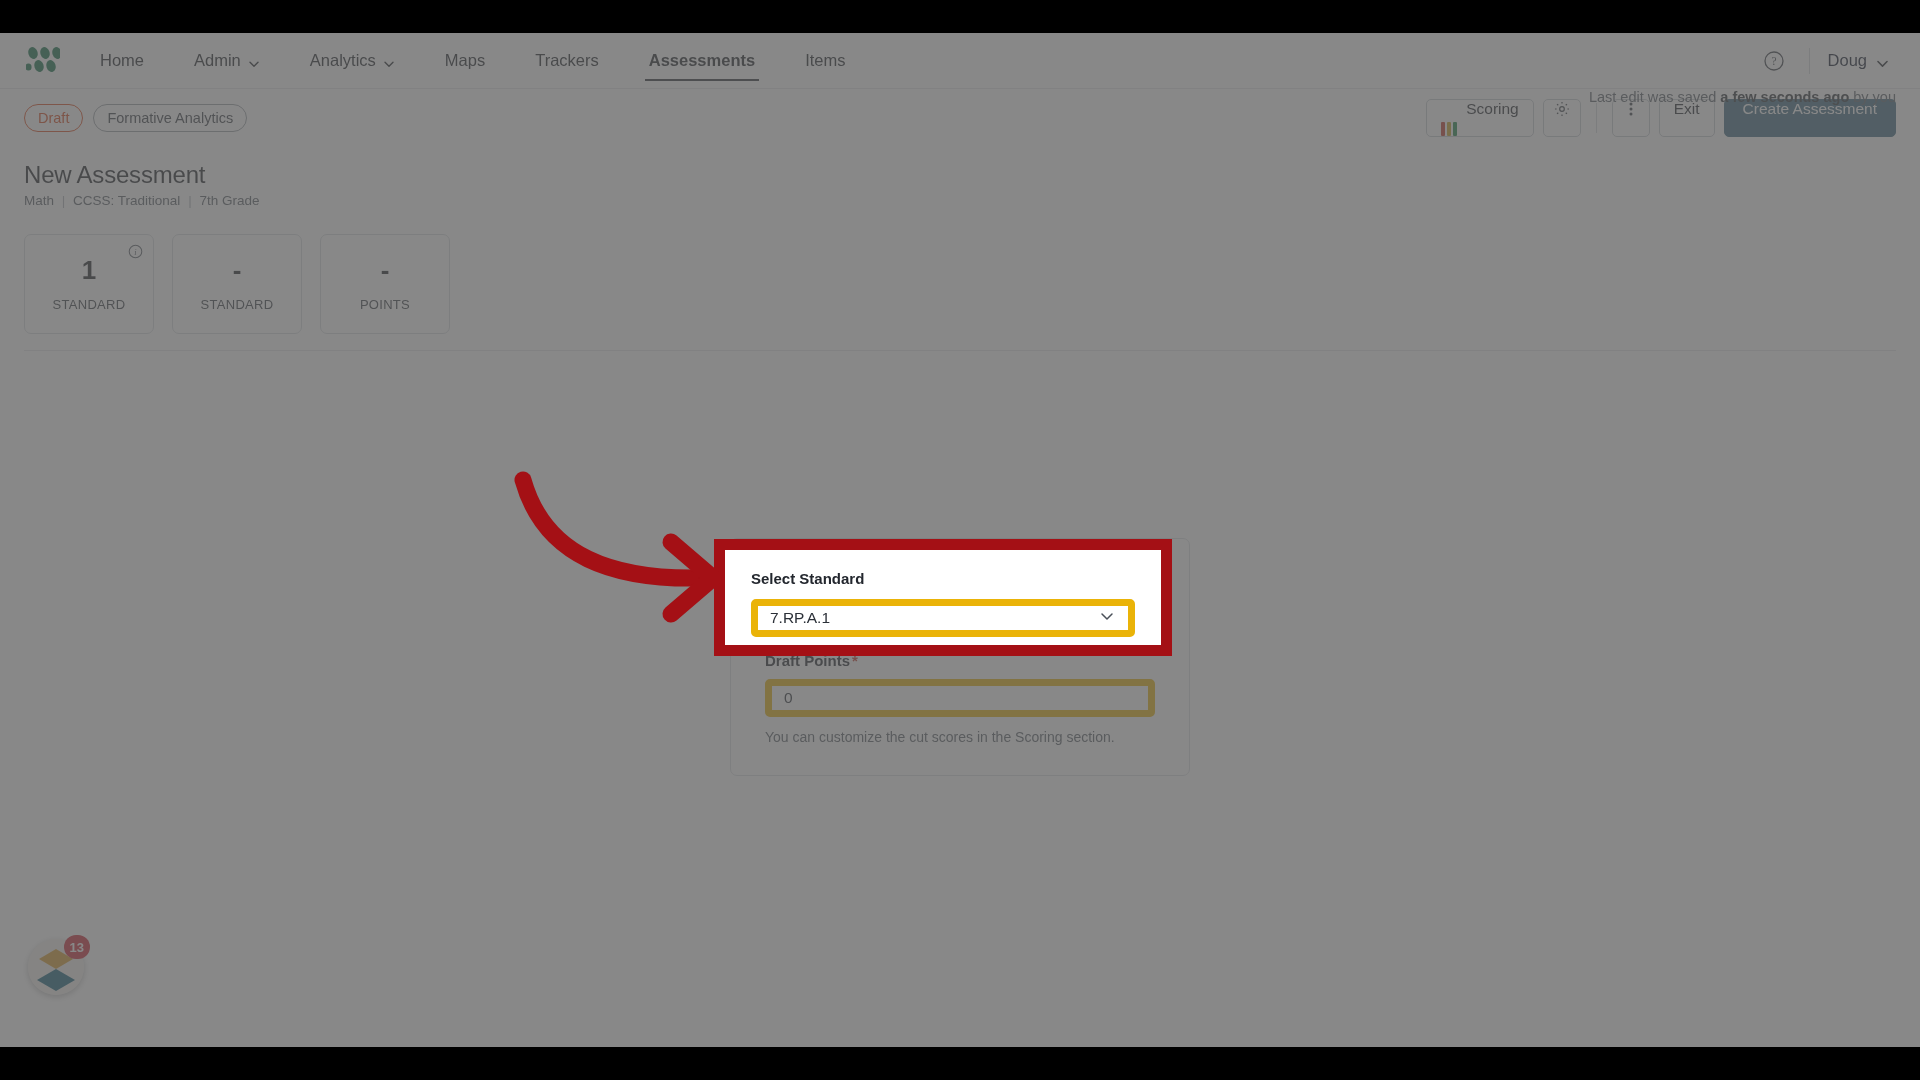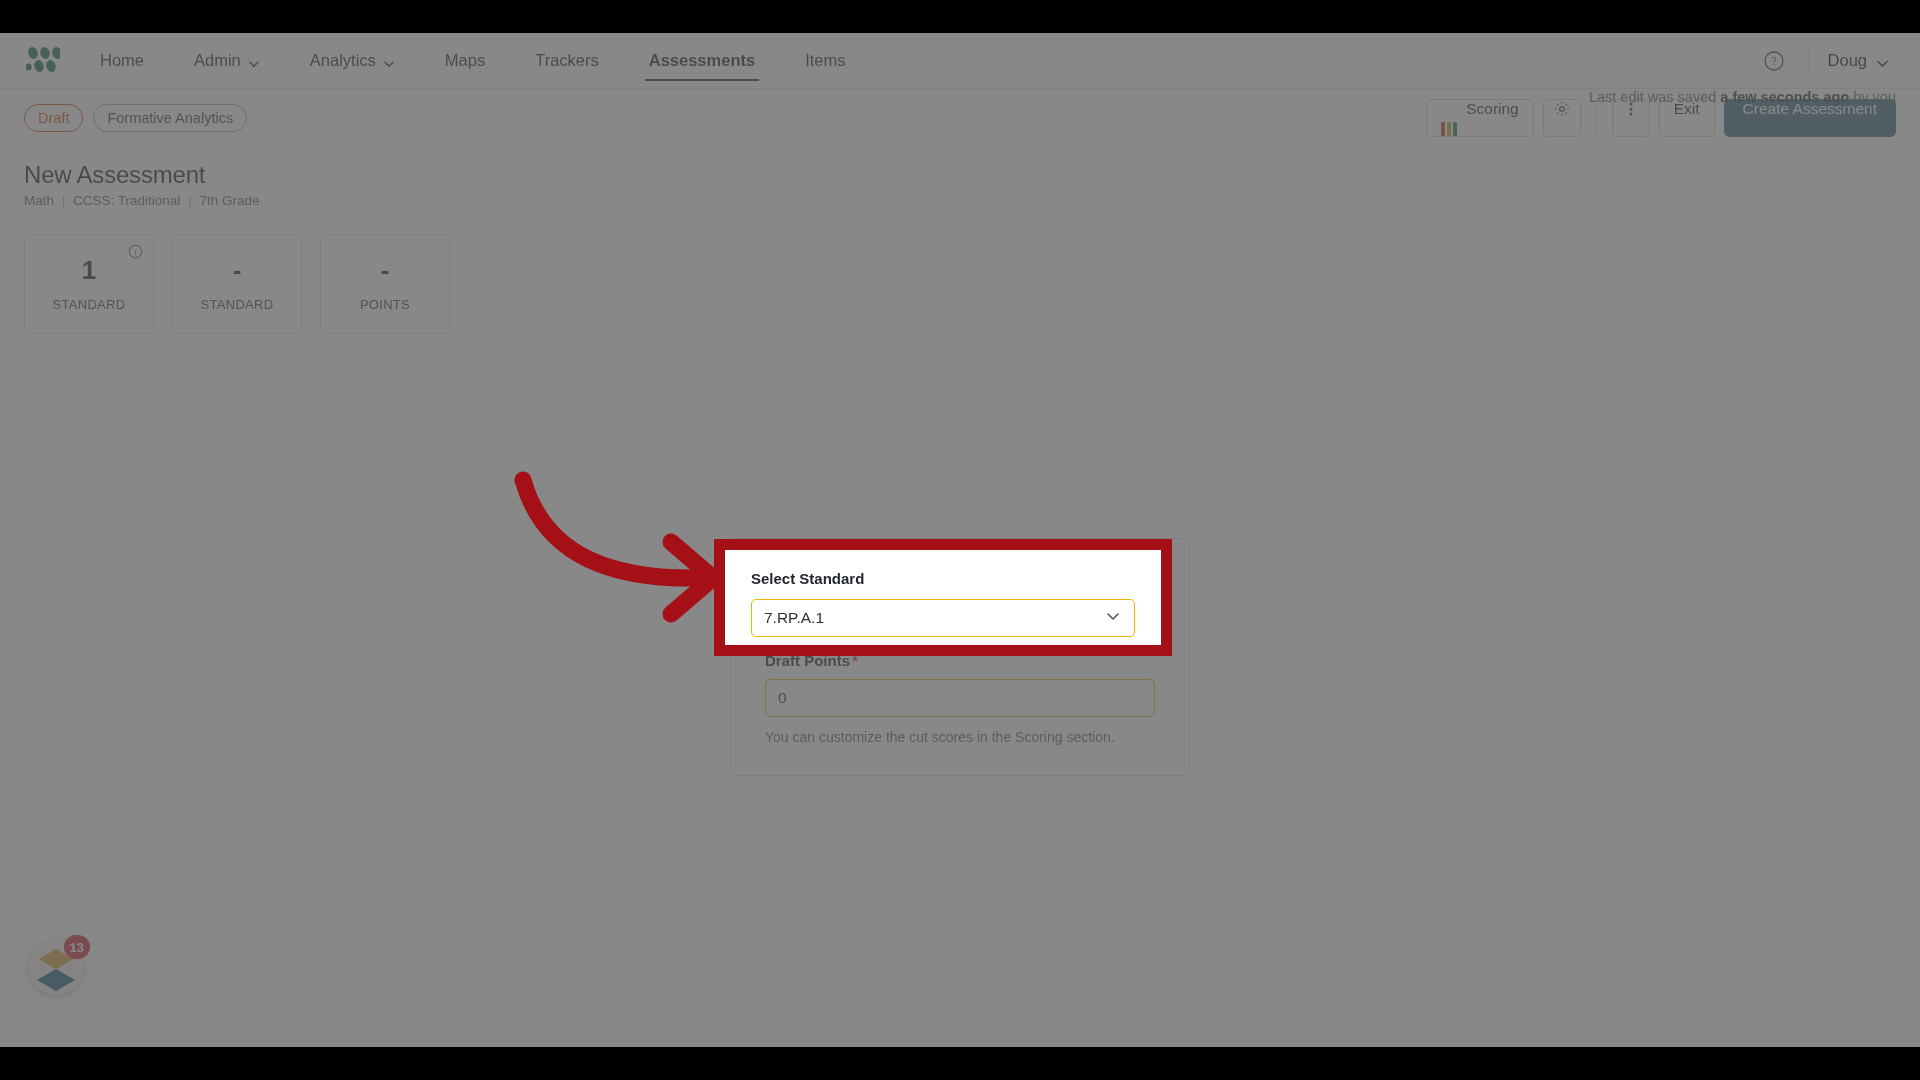--- a/index.html
+++ b/index.html
@@ -125,21 +125,21 @@
     width: 460px;
     background:#fff;
     border:1px solid #dcdfe3; border-radius: 7px;
     padding: 26px 34px 30px 34px;
     z-index: 3;
   }
   .flabel { font-size: 15px; font-weight:700; color:#23272e; margin-bottom: 10px; }
   .flabel .req { color:#c0392b; font-weight:700; margin-left:2px; }
   .finput {
     height: 38px; width: 100%;
-    border:1px solid #eab308; border-radius:5px;
+    border:7px solid #eab308; border-radius:5px;
     display:flex; align-items:center; padding: 12px 12px;
     font-size: 15.5px; color:#2b3038; background:#fff;
   }
   .finput .chev { margin-left:auto; }
   .fhelp { font-size: 14px; color:#5a6169; margin-top: 12px; }
   .fgap { height: 22px; }
 
   
   .fab {
     position:absolute; left: 28px; bottom: 52px;

